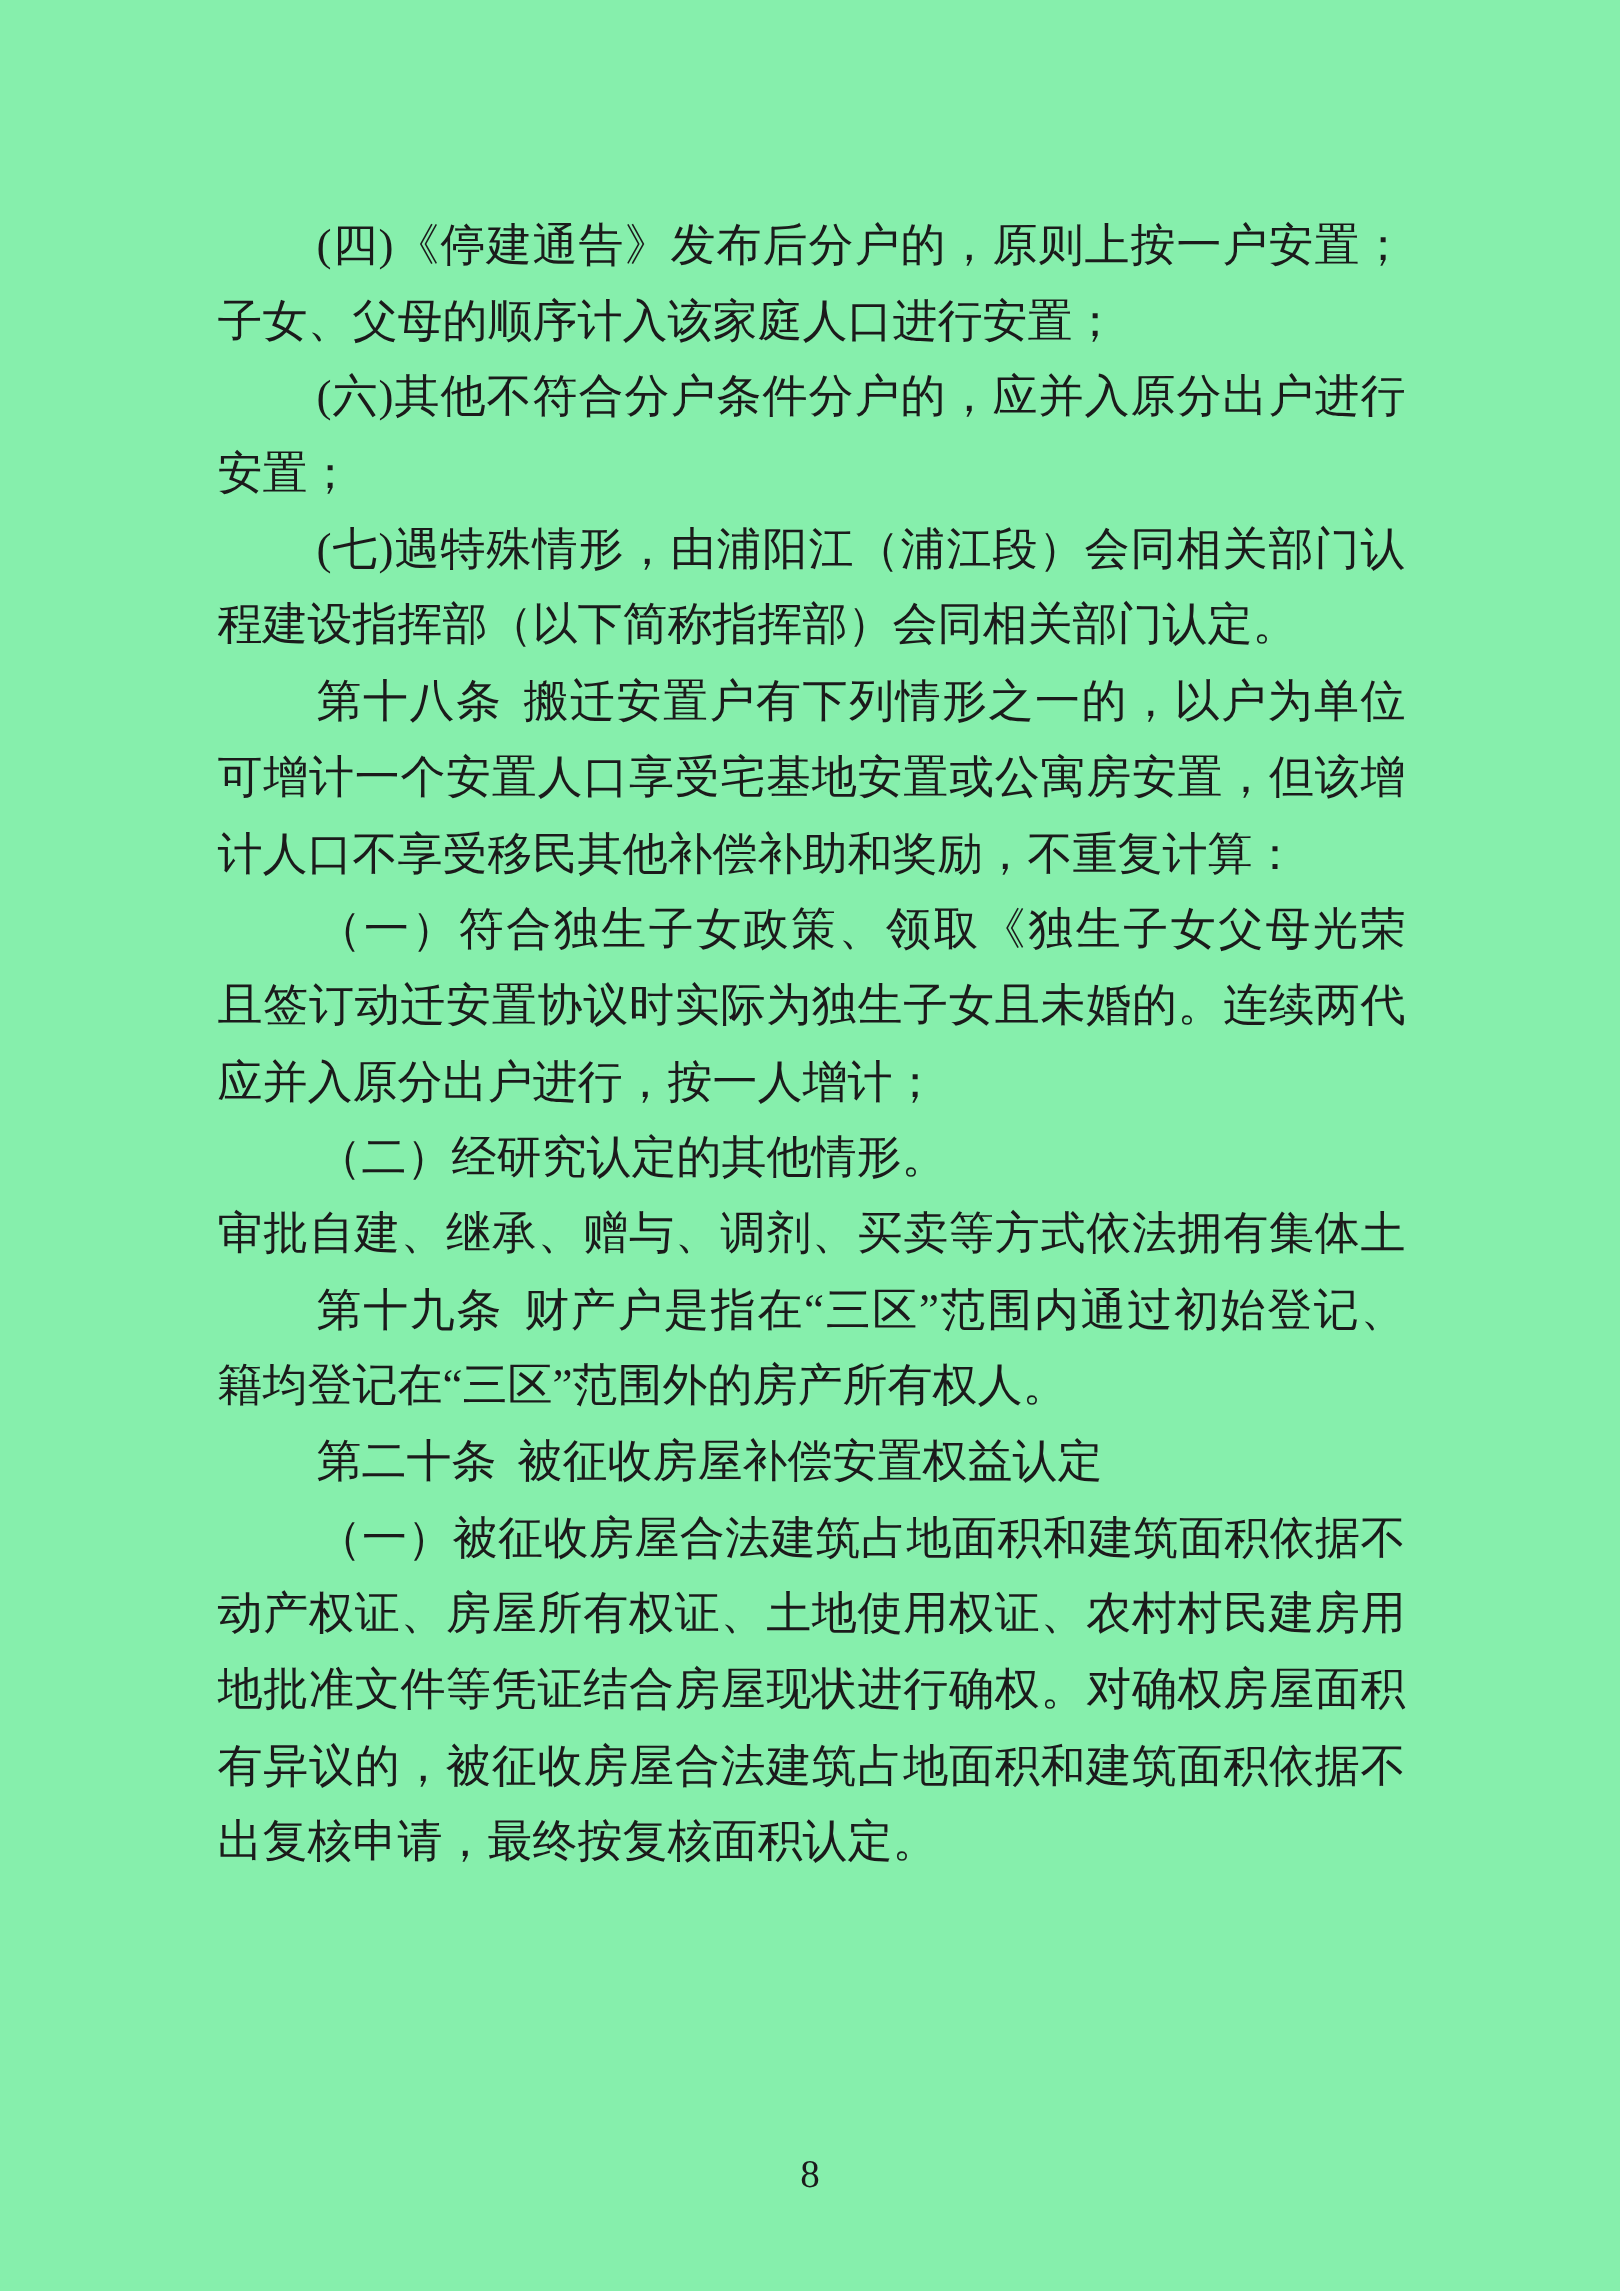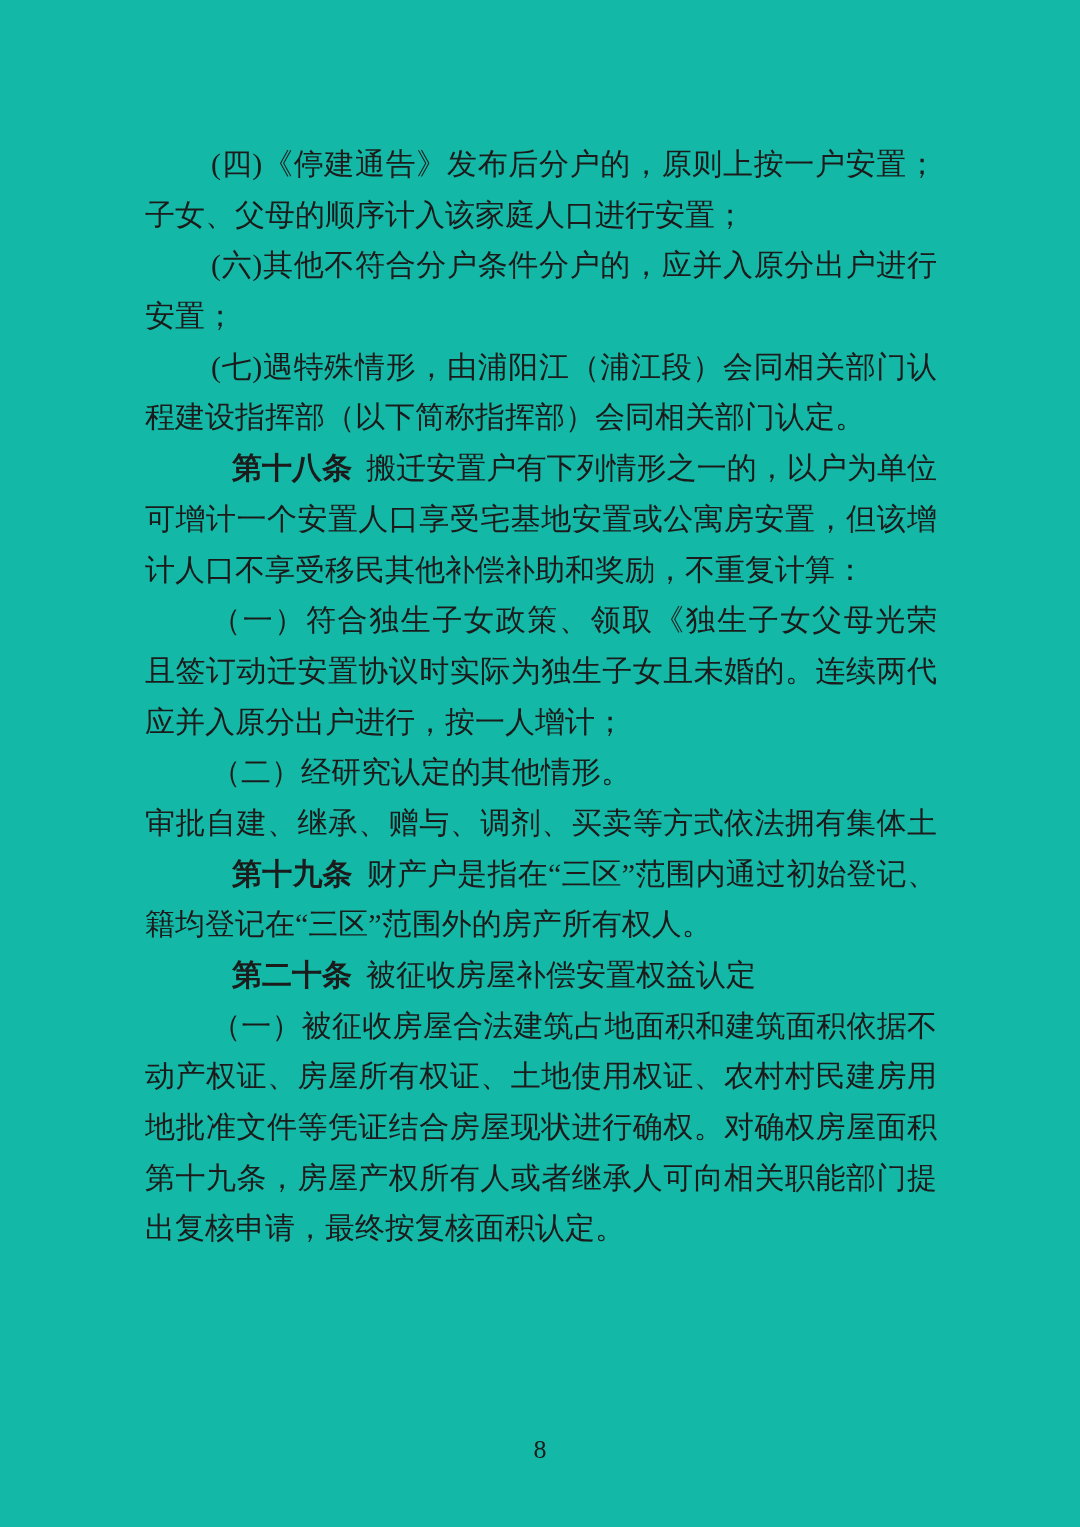--- a/index.html
+++ b/index.html
@@ -4,21 +4,21 @@
 <style>
   html, body {
     margin: 0;
     padding: 0;
     background: #ffffff;
   }
   .page {
     position: relative;
     width: 1080px;
     height: 1527px;
-    background: #14b8a6;
+    background: #86efac;
     overflow: hidden;
     font-family: "Liberation Serif", "DejaVu Serif", serif;
     color: #1b1b1b;
   }
   .doc {
     position: absolute;
     left: 145px;
     top: 139px;
     width: 792px;
     font-size: 30px;
@@ -38,23 +38,22 @@
   .fill {
     text-align: justify;
     text-align-last: justify;
     text-justify: inter-character;
   }
   .end {
     text-align: right;
     text-align-last: left;
   }
   .lead {
-    font-weight: 700;
+    font-weight: 400;
     margin-right: 14px;
-    margin-left: 21px;
   }
   .page-num {
     position: absolute;
     left: 0;
     top: 1435px;
     width: 100%;
     text-align: center;
     font-size: 26px;
     color: #1b1b1b;
   }
@@ -106,20 +105,20 @@
     </div>
 
     <div class="para">
       <div class="line indent end"><b class="lead">第二十条</b><span>被征收房屋补偿安置权益认定</span></div>
     </div>
 
     <div class="para">
       <div class="line indent fill">（一）被征收房屋合法建筑占地面积和建筑面积依据不</div>
       <div class="line fill">动产权证、房屋所有权证、土地使用权证、农村村民建房用</div>
       <div class="line fill">地批准文件等凭证结合房屋现状进行确权。对确权房屋面积</div>
-      <div class="line fill">第十九条，房屋产权所有人或者继承人可向相关职能部门提</div>
+      <div class="line fill">有异议的，被征收房屋合法建筑占地面积和建筑面积依据不</div>
       <div class="line end">出复核申请，最终按复核面积认定。</div>
     </div>
 
   </div>
 
   <div class="page-num">8</div>
 </div>
 
 </body></html>

